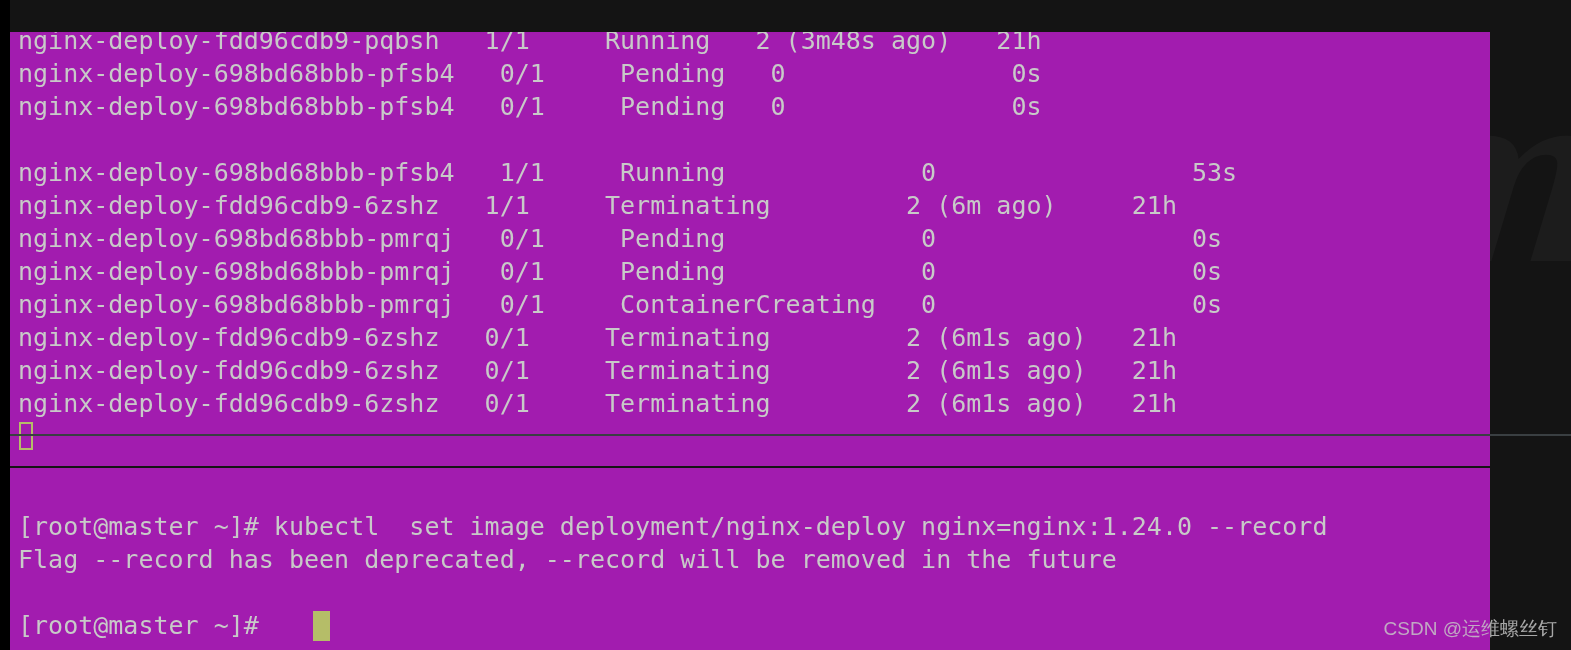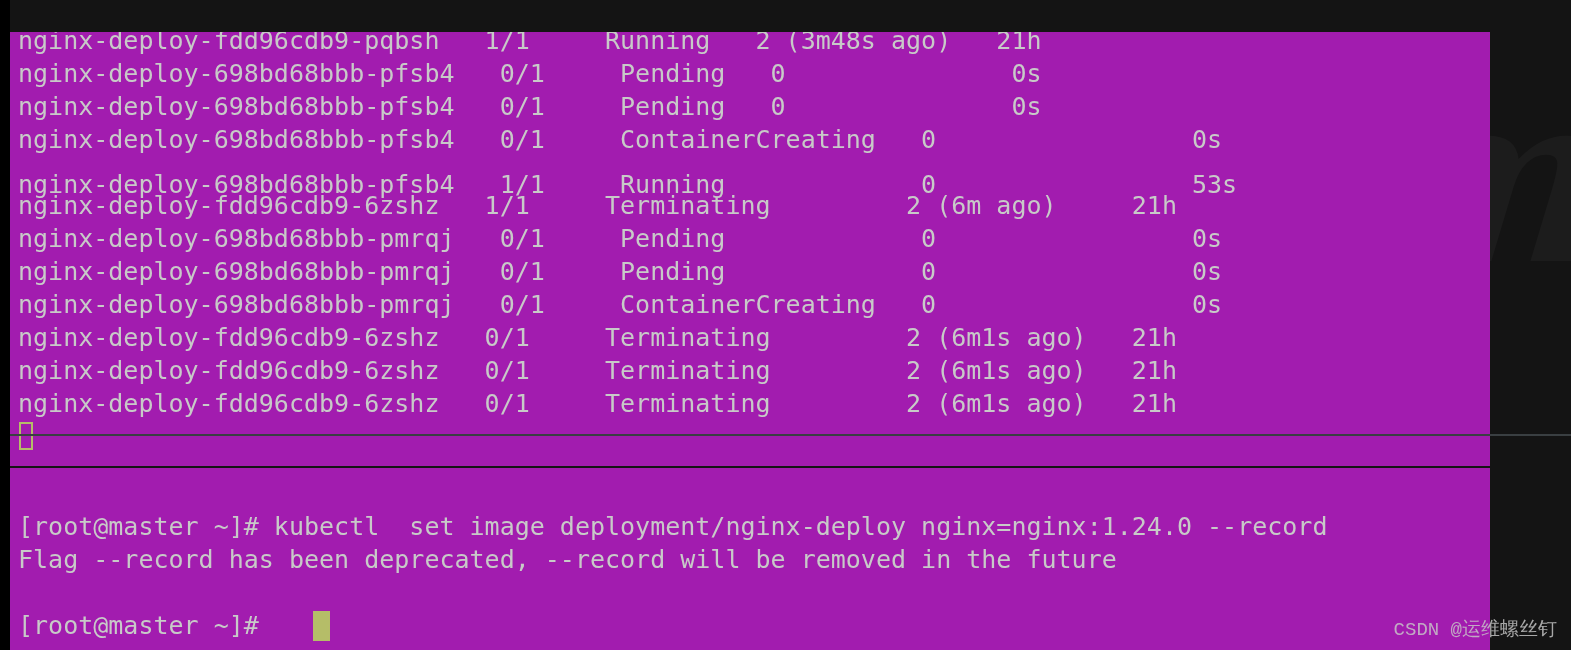--- a/index.html
+++ b/index.html
@@ -48,21 +48,21 @@
     white-space: nowrap;
     transform: skewX(-6deg);
     user-select: none;
     pointer-events: none;
     z-index: 1;
   }
   .wm-csdn {
     position: absolute;
     right: 14px;
     bottom: 8px;
-    font-family: Liberation Mono, monospace;
+    font-family: Liberation Sans, sans-serif;
     font-size: 19px;
     color: #c8c8c8;
     opacity: 0.82;
     white-space: nowrap;
     user-select: none;
     pointer-events: none;
     z-index: 5;
   }
 
   
@@ -124,22 +124,21 @@
 <body>
 
 <div id="terminal-window">
 
   <div class="wm-electerm">electerm</div>
 
   <div class="pane" id="pane-top">
     <div class="term-line" style="top:-8px;">nginx-deploy-fdd96cdb9-pqbsh   1/1     Running   2 (3m48s ago)   21h</div>
     <div class="term-line" style="top:25px;">nginx-deploy-698bd68bbb-pfsb4   0/1     Pending   0               0s</div>
     <div class="term-line" style="top:58px;">nginx-deploy-698bd68bbb-pfsb4   0/1     Pending   0               0s</div>
-    <div class="term-line" style="top:91px;">nginx-deploy-698bd68bbb-pfsb4   0/1     ContainerCreating   0                 0s</div>
-    <div class="term-line" style="top:136px;">nginx-deploy-698bd68bbb-pfsb4   1/1     Running             0                 53s</div>
+    <div class="term-line" style="top:124px;">nginx-deploy-698bd68bbb-pfsb4   1/1     Running             0                 53s</div>
     <div class="term-line" style="top:157px;">nginx-deploy-fdd96cdb9-6zshz   1/1     Terminating         2 (6m ago)     21h</div>
     <div class="term-line" style="top:190px;">nginx-deploy-698bd68bbb-pmrqj   0/1     Pending             0                 0s</div>
     <div class="term-line" style="top:223px;">nginx-deploy-698bd68bbb-pmrqj   0/1     Pending             0                 0s</div>
     <div class="term-line" style="top:256px;">nginx-deploy-698bd68bbb-pmrqj   0/1     ContainerCreating   0                 0s</div>
     <div class="term-line" style="top:289px;">nginx-deploy-fdd96cdb9-6zshz   0/1     Terminating         2 (6m1s ago)   21h</div>
     <div class="term-line" style="top:322px;">nginx-deploy-fdd96cdb9-6zshz   0/1     Terminating         2 (6m1s ago)   21h</div>
     <div class="term-line" style="top:355px;">nginx-deploy-fdd96cdb9-6zshz   0/1     Terminating         2 (6m1s ago)   21h</div>
 
     <div class="cursor-hollow" style="left:9px; top:390px;"></div>
   </div>

